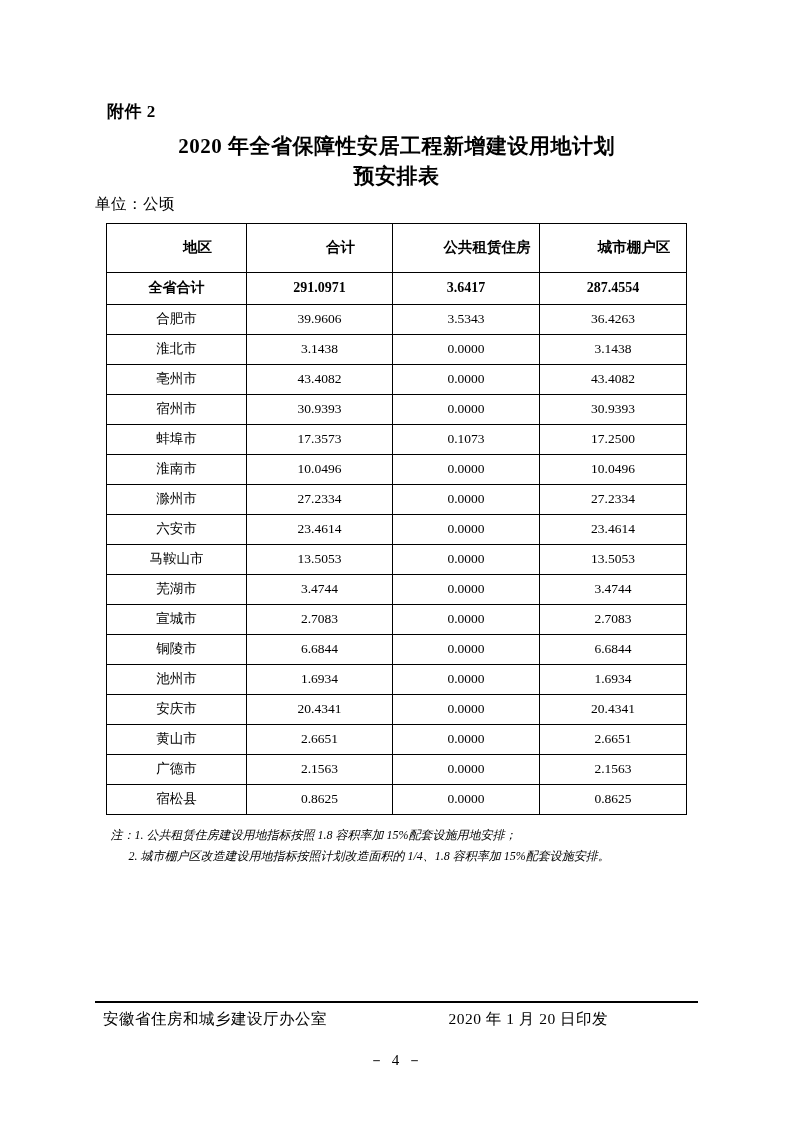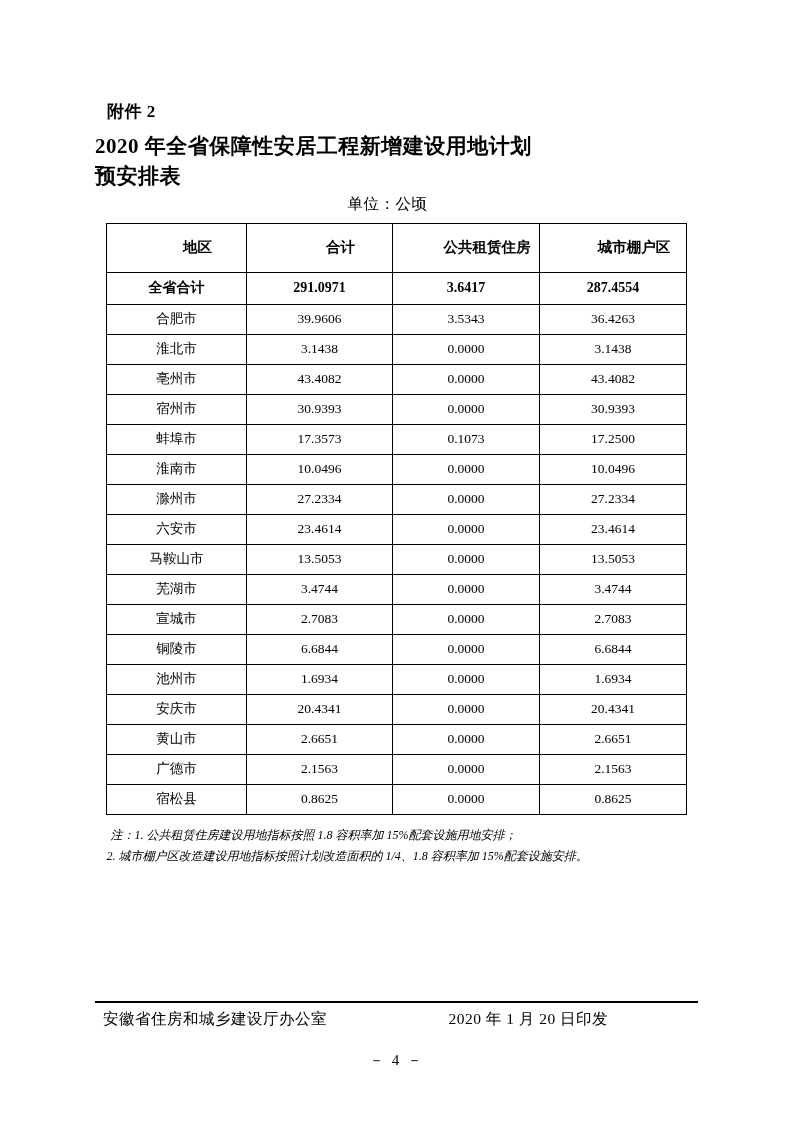--- a/index.html
+++ b/index.html
@@ -24,32 +24,32 @@
     padding: 100px 95px 0 95px;
   }
   .attachment-label {
     font-size: 17px;
     font-weight: bold;
     letter-spacing: 0.5px;
     margin: 0 0 8px 12px;
     font-family: "Liberation Serif", "DejaVu Serif", serif;
   }
   .doc-title {
-    text-align: left;
+    text-align: center;
     font-size: 21px;
     font-weight: bold;
     line-height: 1.45;
     margin: 0 0 2px 0;
     letter-spacing: 0.5px;
   }
   .doc-title .line2 {
     display: block;
   }
   .unit-line {
-    text-align: center;
+    text-align: left;
     font-size: 15.5px;
     margin: 1px 18px 8px 0;
     letter-spacing: 0.5px;
   }
   table.main-table {
     border-collapse: collapse;
     width: 580px;
     margin: 0 auto;
     table-layout: fixed;
   }
@@ -83,21 +83,21 @@
 
   .notes {
     margin: 10px auto 0 auto;
     width: 580px;
     font-size: 12px;
     line-height: 1.75;
     font-family: "Liberation Serif", "DejaVu Serif", serif;
     font-style: italic;
   }
   .notes .n1 { margin-left: 4px; }
-  .notes .n2 { }
+  .notes .n2 { margin-left: 22px; }
 
   .footer {
     position: absolute;
     left: 95px;
     right: 95px;
     bottom: 92px;
   }
   .footer-rule {
     border-top: 2px solid #000000;
     margin-bottom: 6px;

